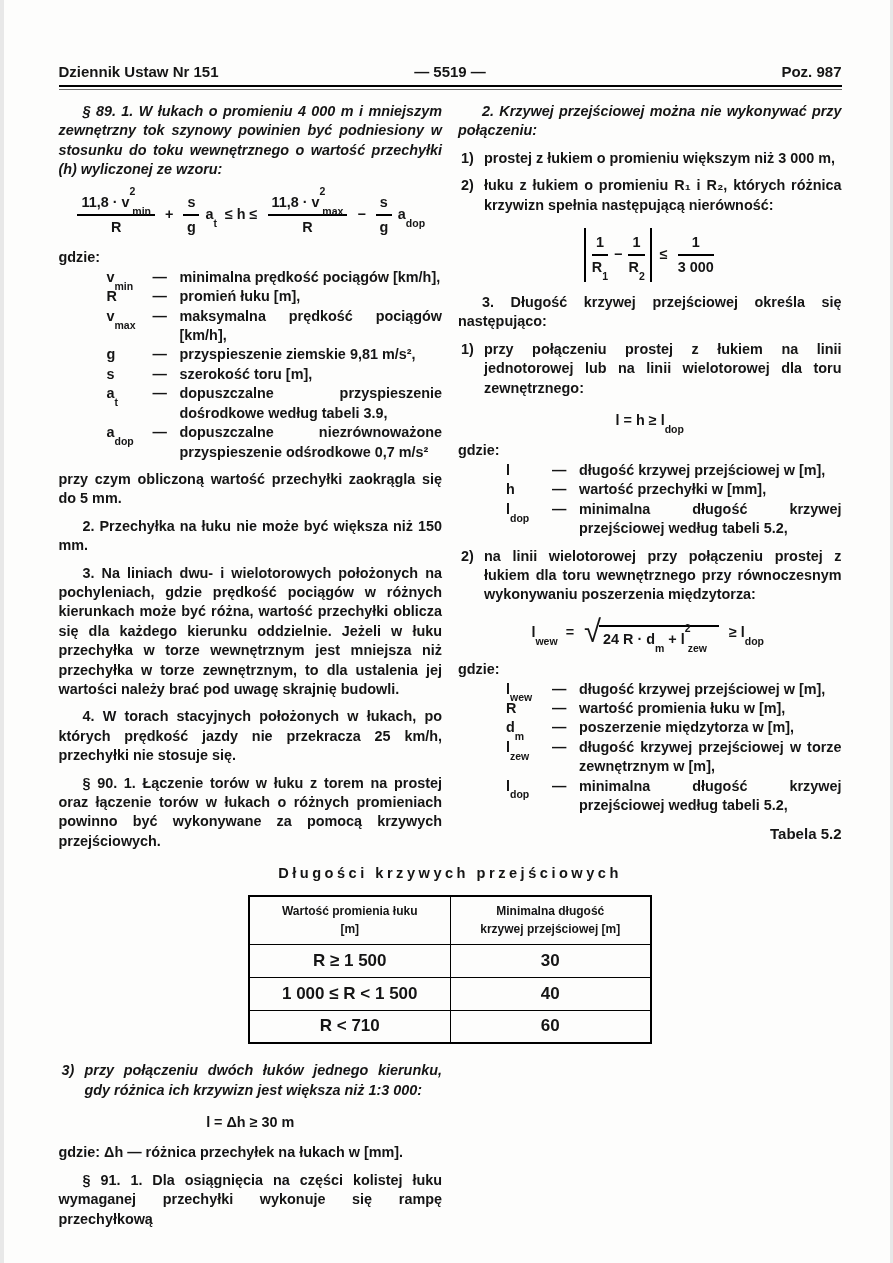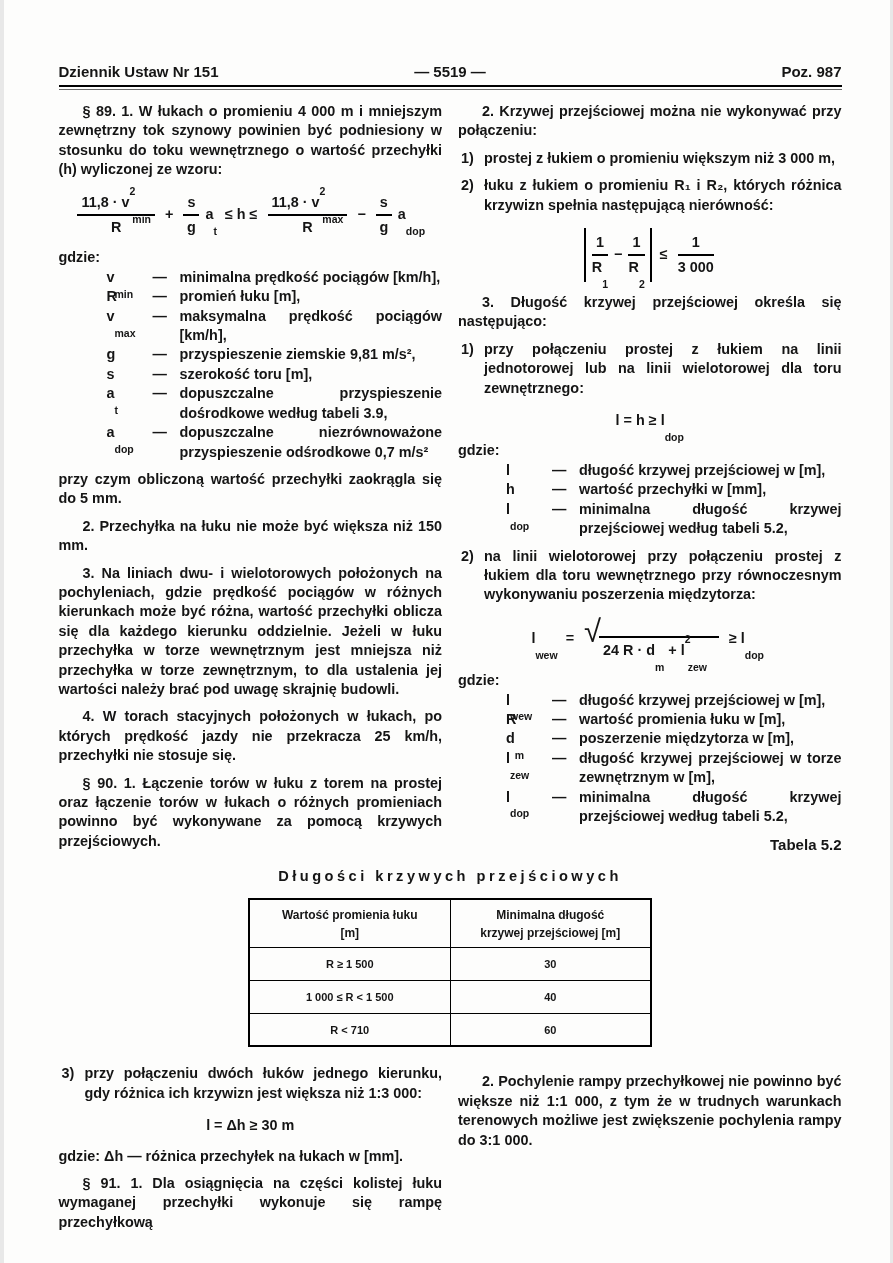--- a/index.html
+++ b/index.html
@@ -22,61 +22,61 @@
   .header-right { flex: 1.4; text-align: right; }
   .rule1 { border-top: 2.5px solid #000; margin-top: 4px; }
   .rule2 { border-top: 1.2px solid #6a6a6a; margin-top: 2px; }
 
   
   .cols { display: flex; gap: 16px; margin-top: 12px; }
   .col { flex: 1; min-width: 0; font-size: 14.4px; line-height: 19.4px; text-align: justify; }
 
   .para { margin: 8px 0 0; text-indent: 24px; }
   .flush { text-indent: 0; }
-  .first { margin-top: 0; }
+  .first { margin-top: 0; font-style: italic; }
   .gdzie { margin-top: 7px; text-align: left; }
 
   
   .def { display: flex; }
   .def .term { flex: none; width: 46px; text-align: left; margin-left: 48px; }
   .def .dash { flex: none; width: 27px; }
   .def .desc { flex: 1; text-align: justify; }
 
   
   .num-item { display: flex; margin-top: 8px; }
   .num-item .no { flex: none; width: 26px; padding-left: 3px; }
   .num-item .body { flex: 1; text-align: justify; }
 
   sub, sup { font-size: 10.5px; line-height: 0; position: relative; }
-  sub { top: 12px; }
+  sub { top: 4px; }
   sup { top: -6px; }
   sub.stacked { margin-left: -3px; }
 
   
   .formula { text-align: center; margin: 13px 0 11px; text-indent: 0; white-space: nowrap; }
   .frac { display: inline-block; vertical-align: middle; text-align: center; margin: 0 2px; }
   .frac .num { display: block; border-bottom: 2px solid #000; padding: 0 4px 2px; }
   .frac .den { display: block; padding-top: 2px; }
   .op { margin: 0 4px; }
   .abs {
     display: inline-flex; align-items: center; vertical-align: middle;
     border-left: 2px solid #000; border-right: 2px solid #000;
     padding: 0 3px 0 4px; height: 54px;
   }
   .sqrt { display: inline-flex; align-items: flex-start; vertical-align: middle; margin: 0 2px; }
   .sqrt-sign { font-size: 31px; line-height: 28px; font-weight: normal; margin-right: -2px; }
-  .radicand { border-top: 2px solid #000; padding: 3px 12px 0 4px; margin-top: 18px; }
+  .radicand { border-top: 2px solid #000; padding: 3px 12px 0 4px; margin-top: 7px; }
 
   
   .table-label { text-align: right; font-size: 15px; margin-top: 9px; line-height: 19px; }
   .table-title { text-align: center; font-size: 14.6px; letter-spacing: 3.5px; margin-top: 13px; line-height: 19px; }
   table.t52 { border-collapse: collapse; margin: 12px auto 0; border: 2.5px solid #000; }
   .t52 th, .t52 td { border: 1.6px solid #000; text-align: center; vertical-align: middle; font-weight: bold; }
   .t52 th { width: 201px; height: 48px; font-size: 12px; line-height: 18px; padding: 2px 8px; }
-  .t52 td { height: 33px; font-size: 11px; margin-left: 20px; }
+  .t52 td { height: 33px; font-size: 17px; margin-left: 20px; }
   .th-line { display: block; }
 
   .cols-bottom { margin-top: 17px; }
 </style>
 </head>
 <body>
 
 <div class="page">
 
   <div class="header-row">
@@ -314,17 +314,16 @@
       <div class="num-item first" style="margin-top:0">
         <span class="no">3)</span>
           <span class="body">przy połączeniu dwóch łuków jednego kierunku, gdy różnica ich krzywizn jest większa niż 1:3 000:</span>
       </div>
       <div class="formula">l = Δh ≥ 30 m</div>
       <div class="gdzie">gdzie: Δh — różnica przechyłek na łukach w [mm].</div>
       <p class="para">§ 91. 1. Dla osiągnięcia na części kolistej łuku wymaganej przechyłki wykonuje się rampę przechyłkową</p>
     </div>
 
     <div class="col">
-      <p class="para">2. Pochylenie rampy przechyłkowej nie powinno być większe niż 1:1 000, z tym że w trudnych warunkach terenowych możliwe jest zwiększenie pochylenia rampy do 3:1 000.</p>
     </div>
   </div>
 
 </div>
 
 </body></html>

